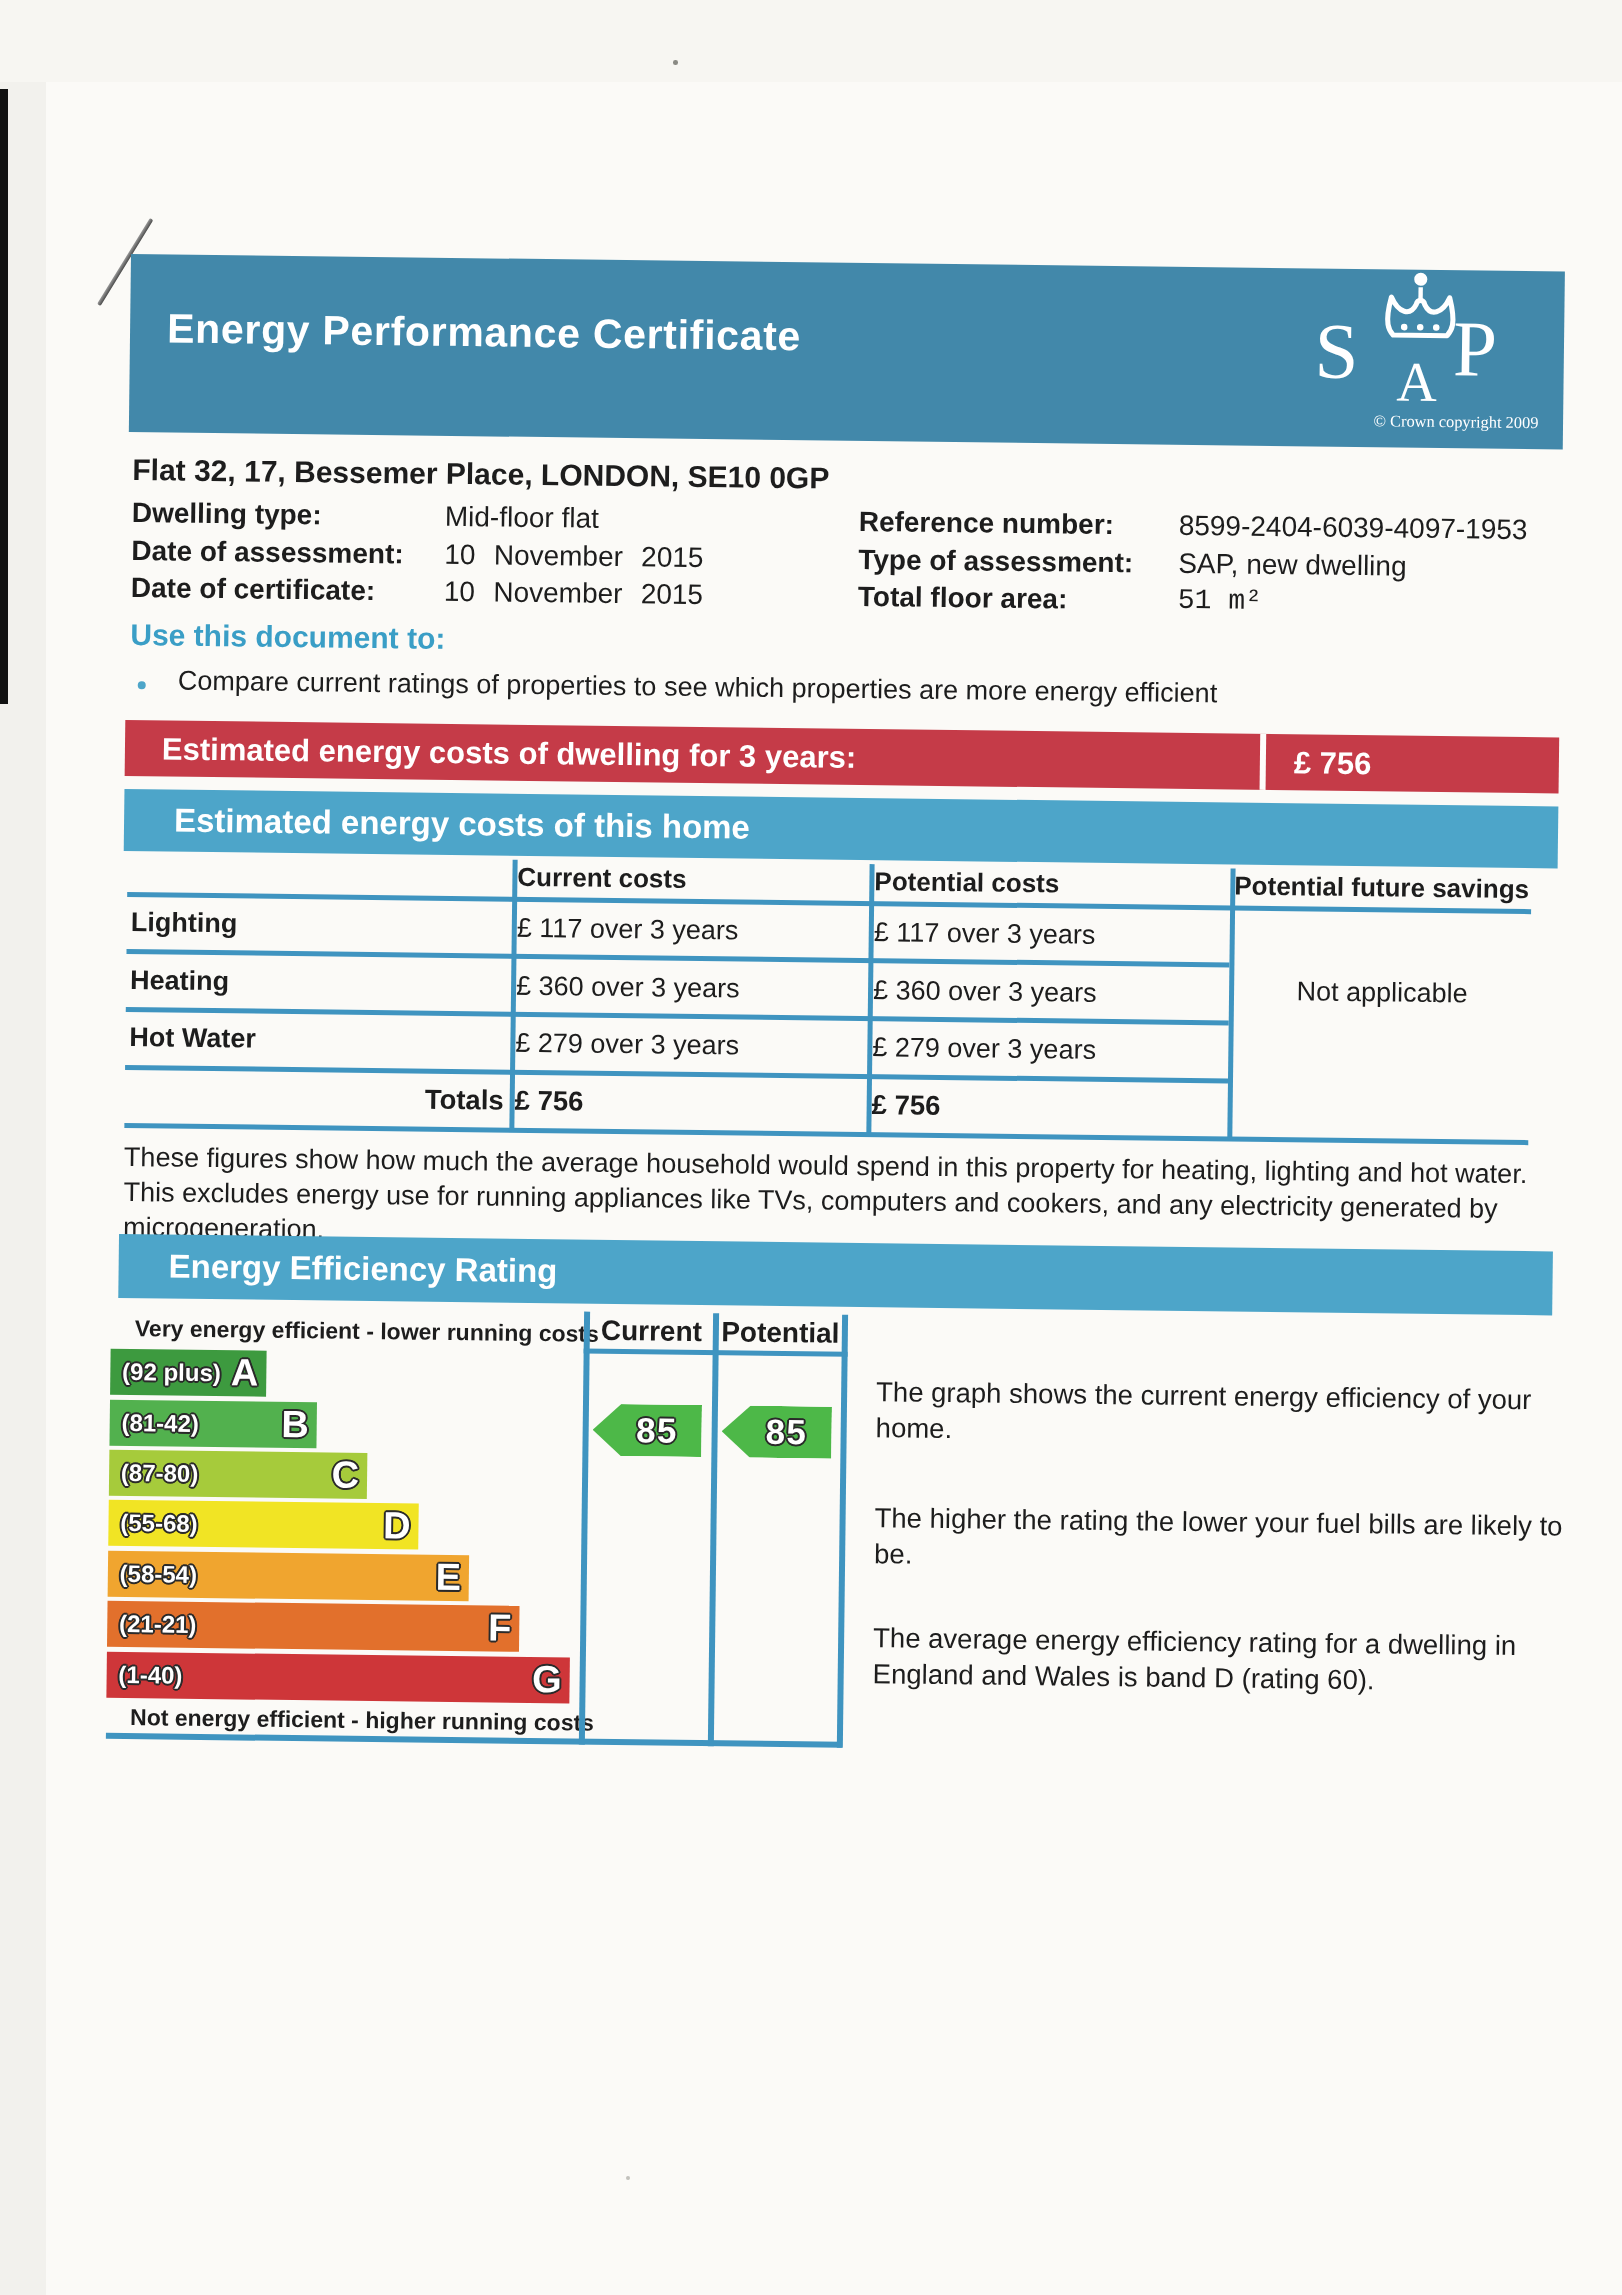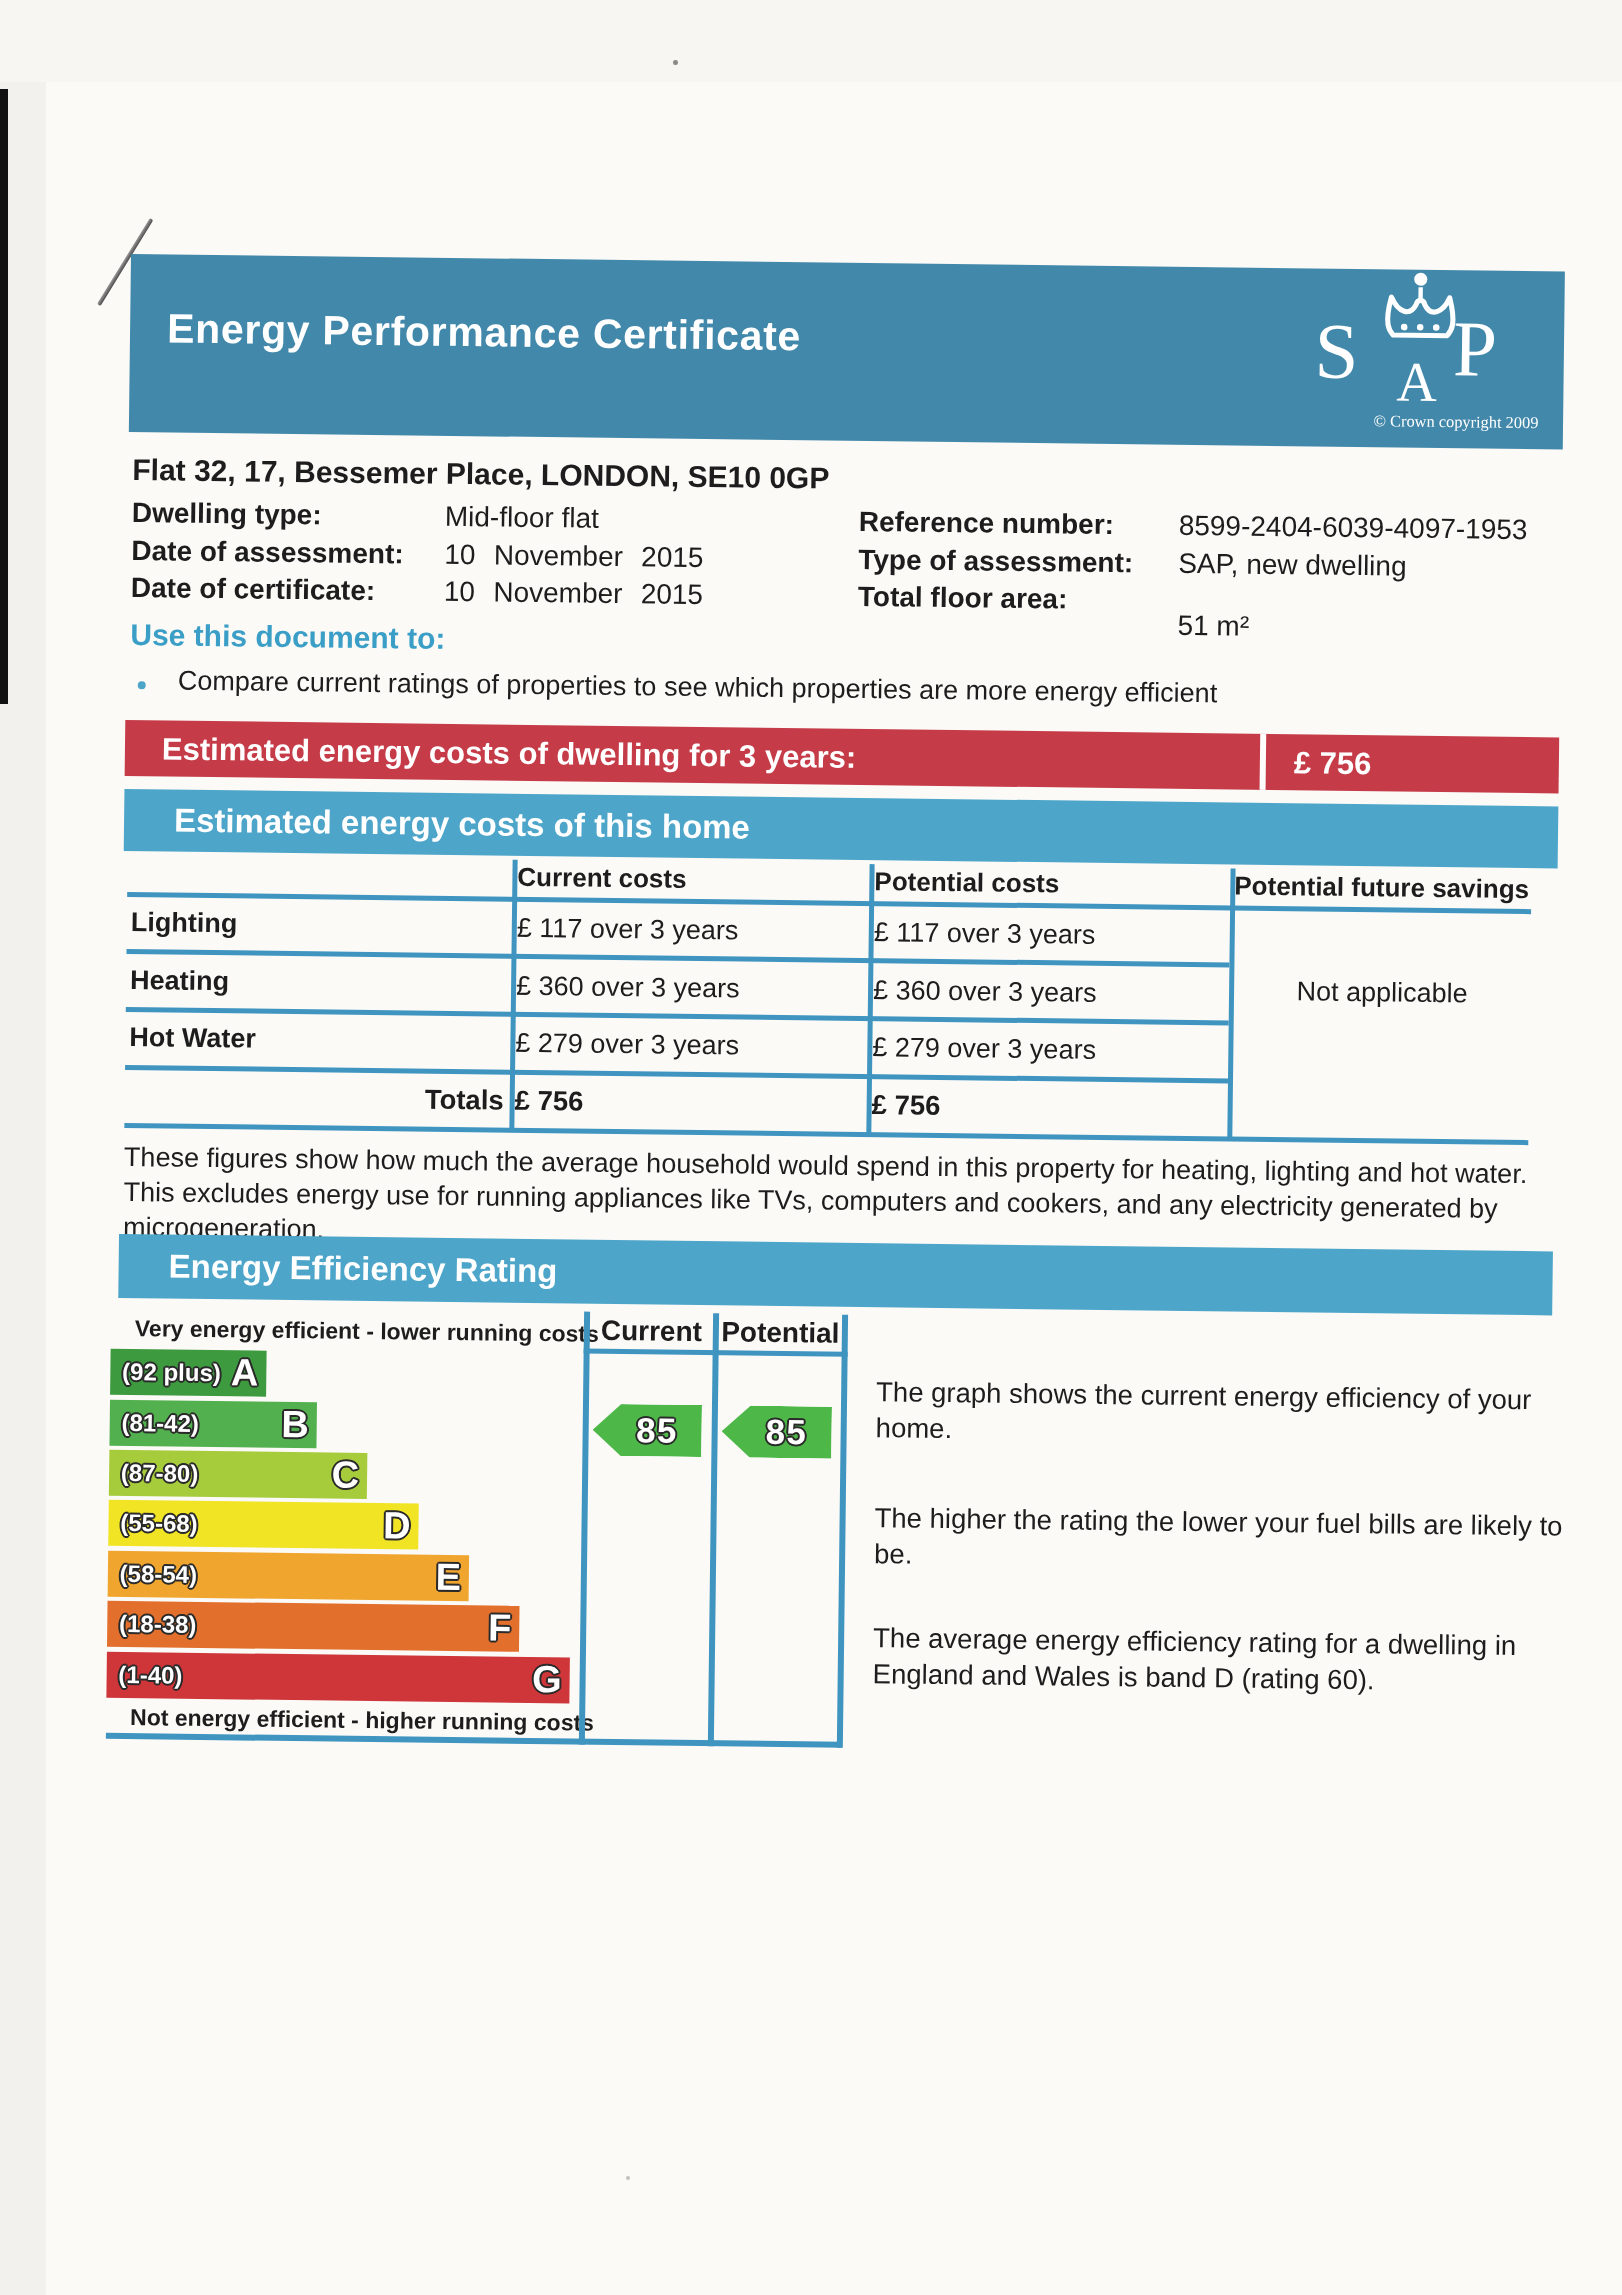--- a/index.html
+++ b/index.html
@@ -104,21 +104,21 @@
     <div class="dlabel" style="left:135px;top:535px;">Date of assessment:</div>
     <div class="dvalue dated" style="left:448px;top:535px;">10 November 2015</div>
     <div class="dlabel" style="left:135px;top:572px;">Date of certificate:</div>
     <div class="dvalue dated" style="left:448px;top:572px;">10 November 2015</div>
 
     <div class="dlabel" style="left:862px;top:497px;">Reference number:</div>
     <div class="dvalue" style="left:1182px;top:497px;">8599-2404-6039-4097-1953</div>
     <div class="dlabel" style="left:862px;top:535px;">Type of assessment:</div>
     <div class="dvalue" style="left:1182px;top:535px;">SAP, new dwelling</div>
     <div class="dlabel" style="left:862px;top:572px;">Total floor area:</div>
-    <div class="dvalue" style="left:1182px;top:597px;">51 m²</div>
+    <div class="dvalue" style="left:1182px;top:572px;font-family:Liberation Mono, monospace;">51 m²</div>
 
     <div class="usedoc">Use this document to:</div>
     <div class="bullet-dot"></div>
     <div class="bullet-text">Compare current ratings of properties to see which properties are more energy efficient</div>
 
     <div class="red-banner">
       <div class="lbl">Estimated energy costs of dwelling for 3 years:</div>
       <div class="div"></div>
       <div class="val">£ 756</div>
     </div>
@@ -182,21 +182,21 @@
     </div>
     <div class="band" style="top: 1500px; width: 310px; background: rgb(241, 228, 36);">
       <span class="band-range outlined">(55-68)</span>
       <span class="band-letter outlined">D</span>
     </div>
     <div class="band" style="top: 1551px; width: 361px; background: rgb(240, 165, 47);">
       <span class="band-range outlined">(58-54)</span>
       <span class="band-letter outlined">E</span>
     </div>
     <div class="band" style="top: 1601px; width: 412px; background: rgb(226, 112, 44);">
-      <span class="band-range outlined">(18-38)</span>
+      <span class="band-range outlined">(21-21)</span>
       <span class="band-letter outlined">F</span>
     </div>
     <div class="band" style="top: 1652px; width: 463px; background: rgb(206, 54, 57);">
       <span class="band-range outlined">(1-40)</span>
       <span class="band-letter outlined">G</span>
     </div>
 
     <div class="chart-lbl" style="left:148px;top:1704px;">Not energy efficient - higher running costs</div>
     <div class="hline" style="left:124px;top:1733px;width:736px;height:5.9px;"></div>
 

